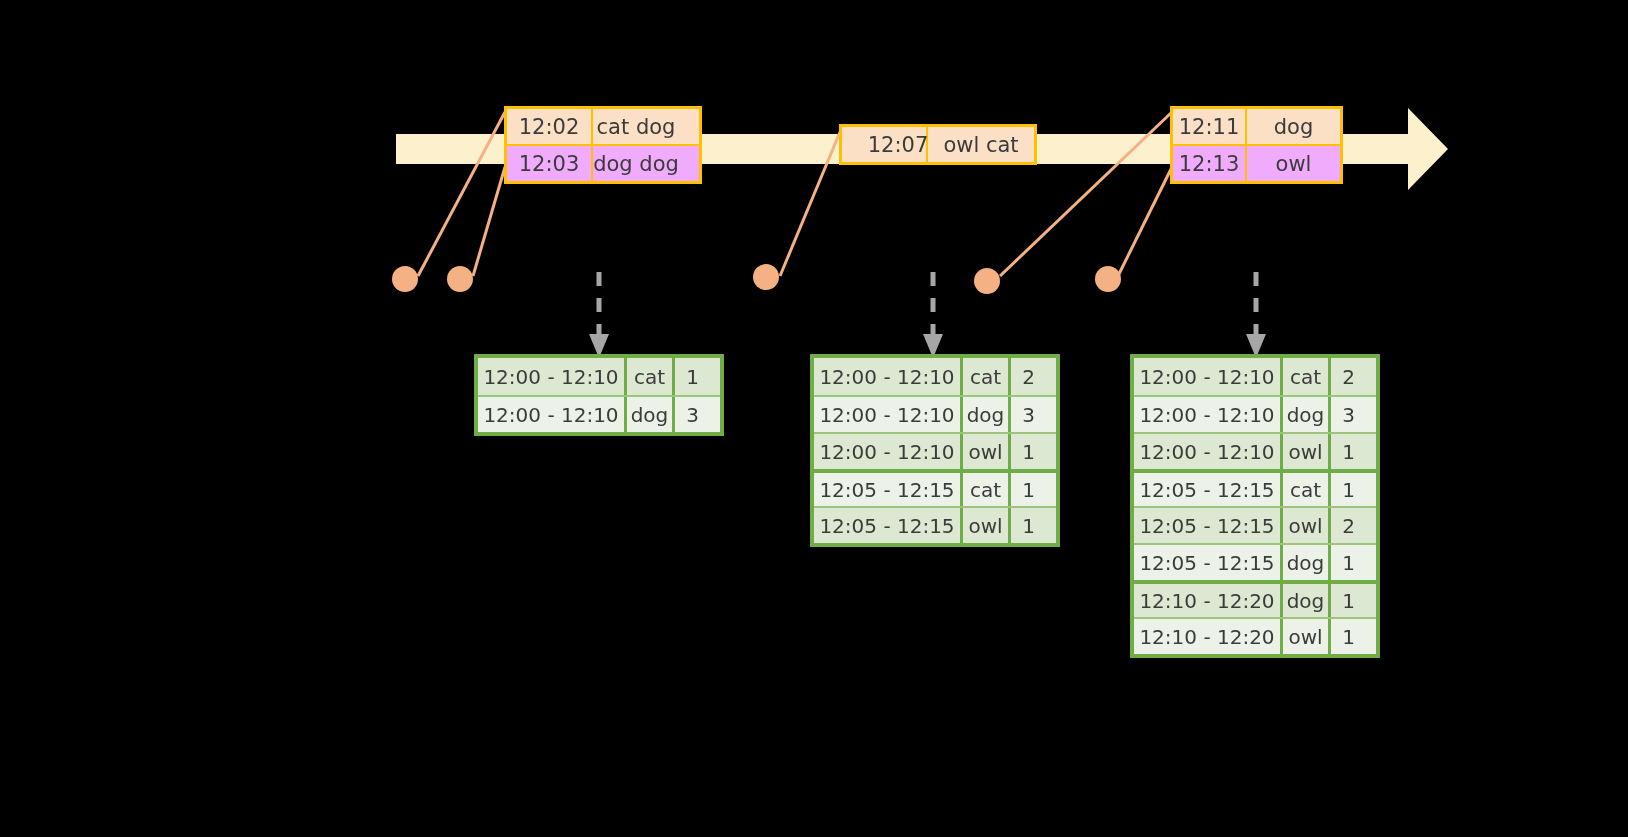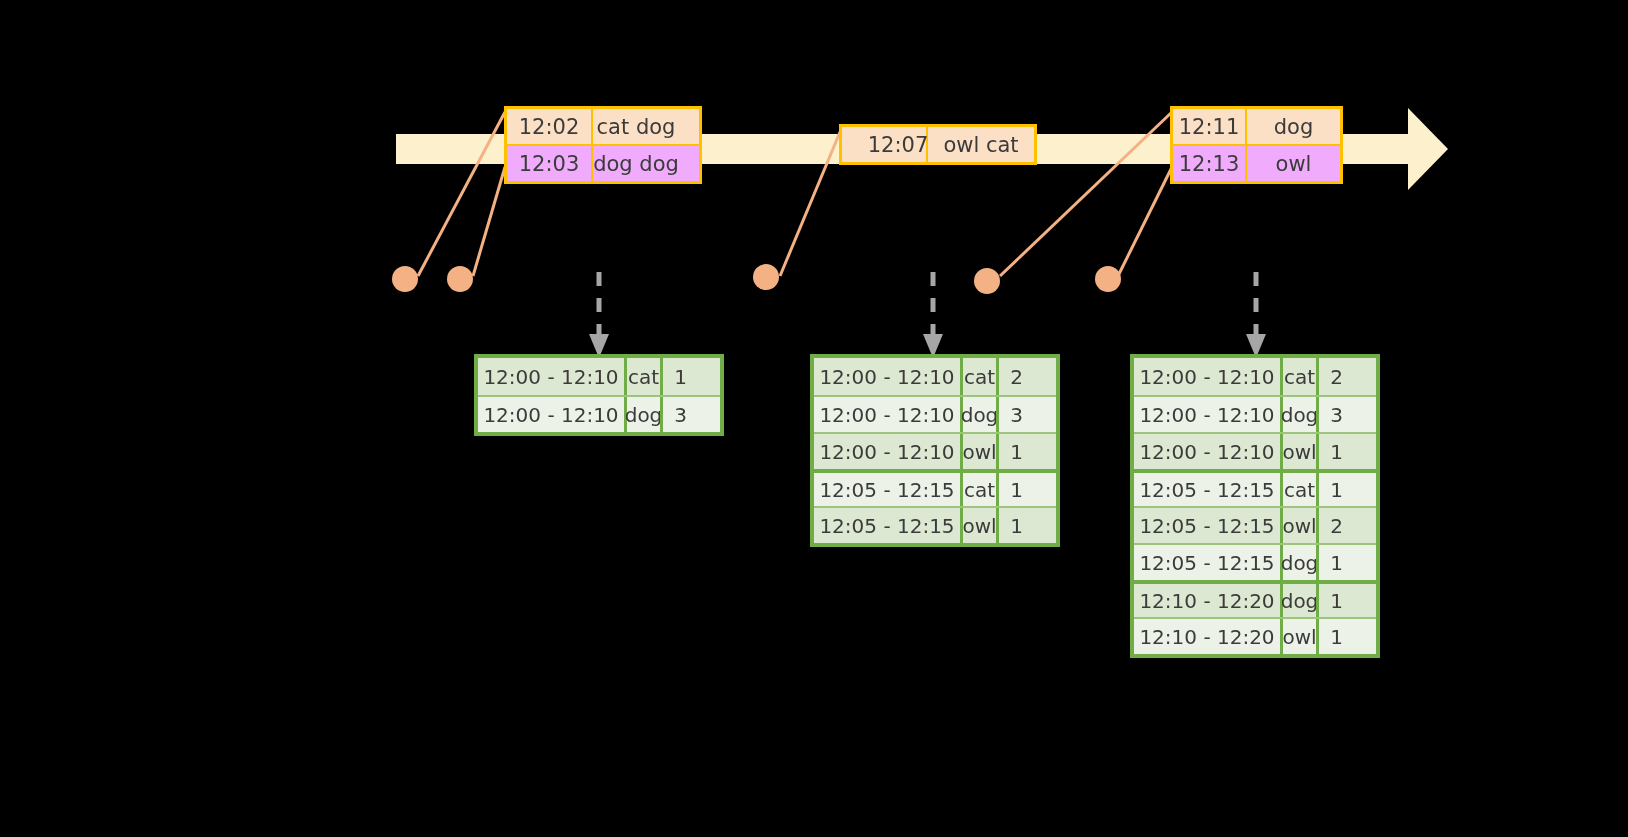--- a/index.html
+++ b/index.html
@@ -82,21 +82,21 @@
   .grow.odd{background:#DCE8D1;}
   .grow.even{background:#EDF2E8;}
   .gsep{border-top:4px solid #70AD47;}
   .gthin{border-top:2px solid #9CC47A;}
   .gc{
     display:flex;align-items:center;justify-content:center;
     font-size:20px;color:#3b3b3b;box-sizing:border-box;
     height:100%;
   }
   .gc.win{width:146px;}
-  .gc.key{width:36px;border-left:3px solid #70AD47;}
+  .gc.key{width:48px;border-left:3px solid #70AD47;}
   .gc.cnt{width:38px;border-left:3px solid #70AD47;}
 
   #t1{left:474px;top:310px;width:250px;}
   #t2{left:810px;top:310px;width:250px;}
   #t3{left:1130px;top:310px;width:250px;}
   #t3 .gc.win{width:146px;}
 </style>
 </head>
 <body>
 

